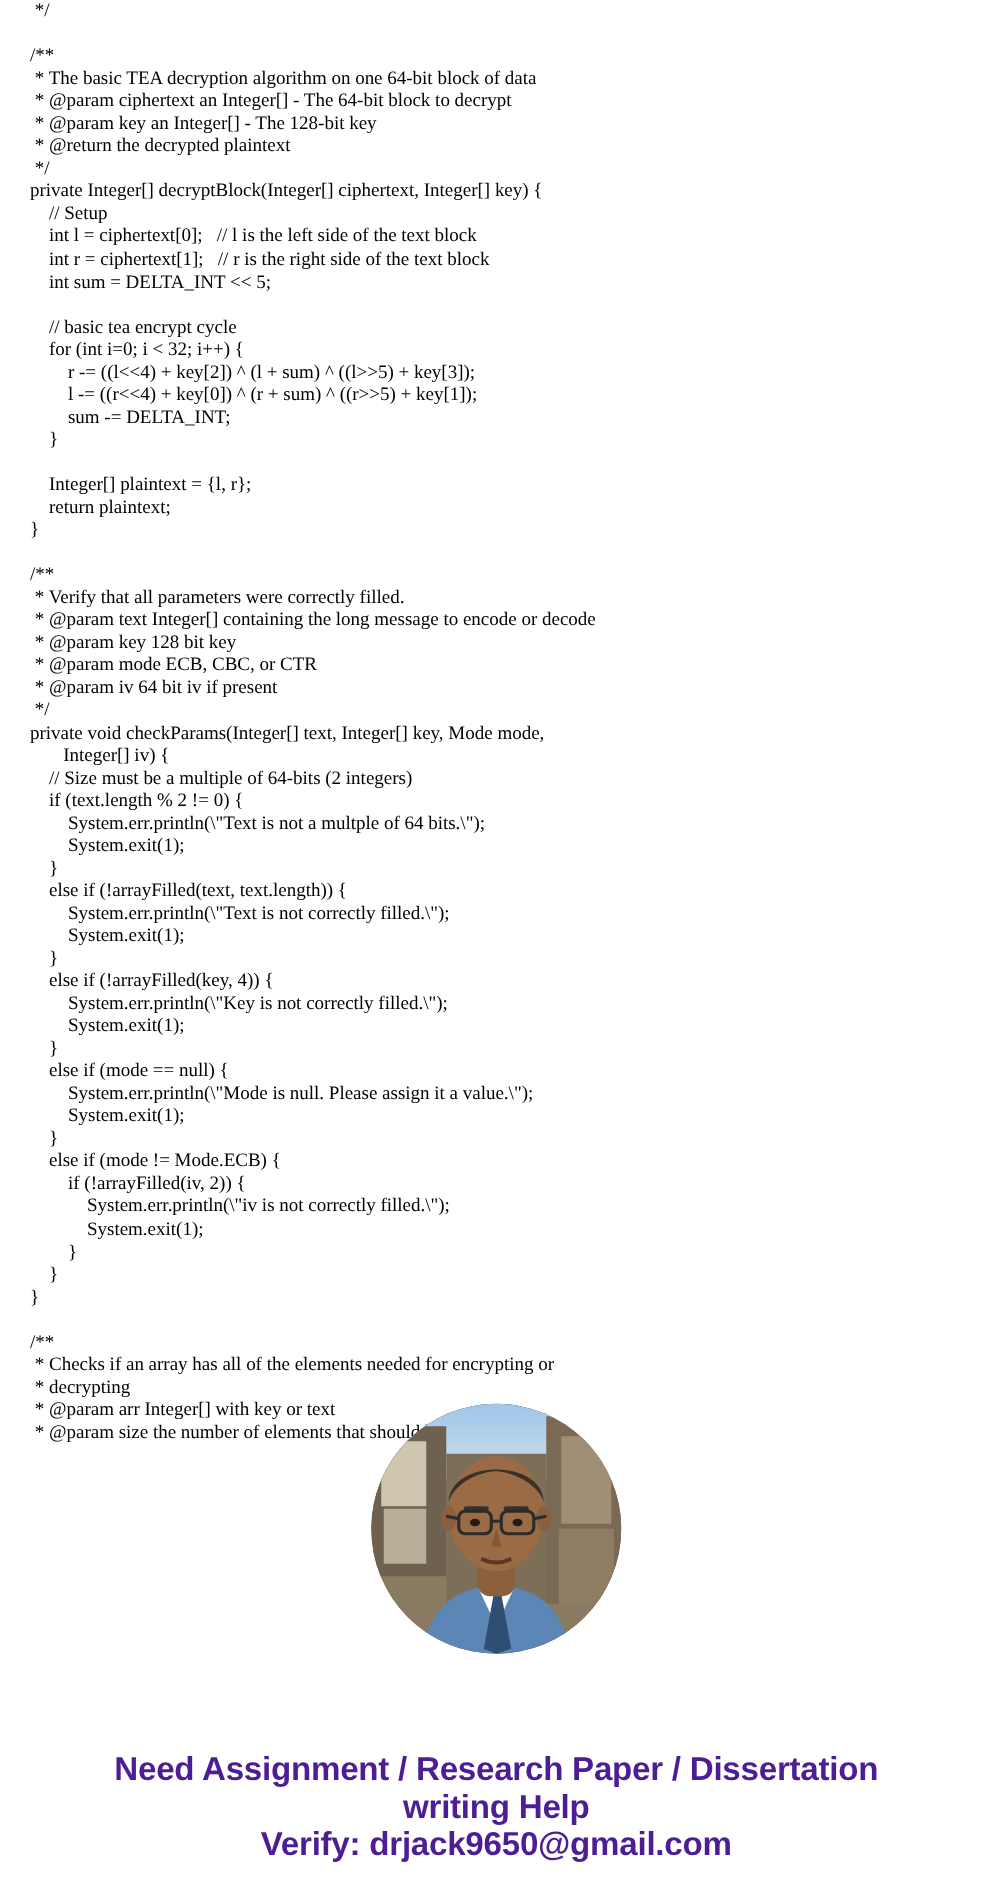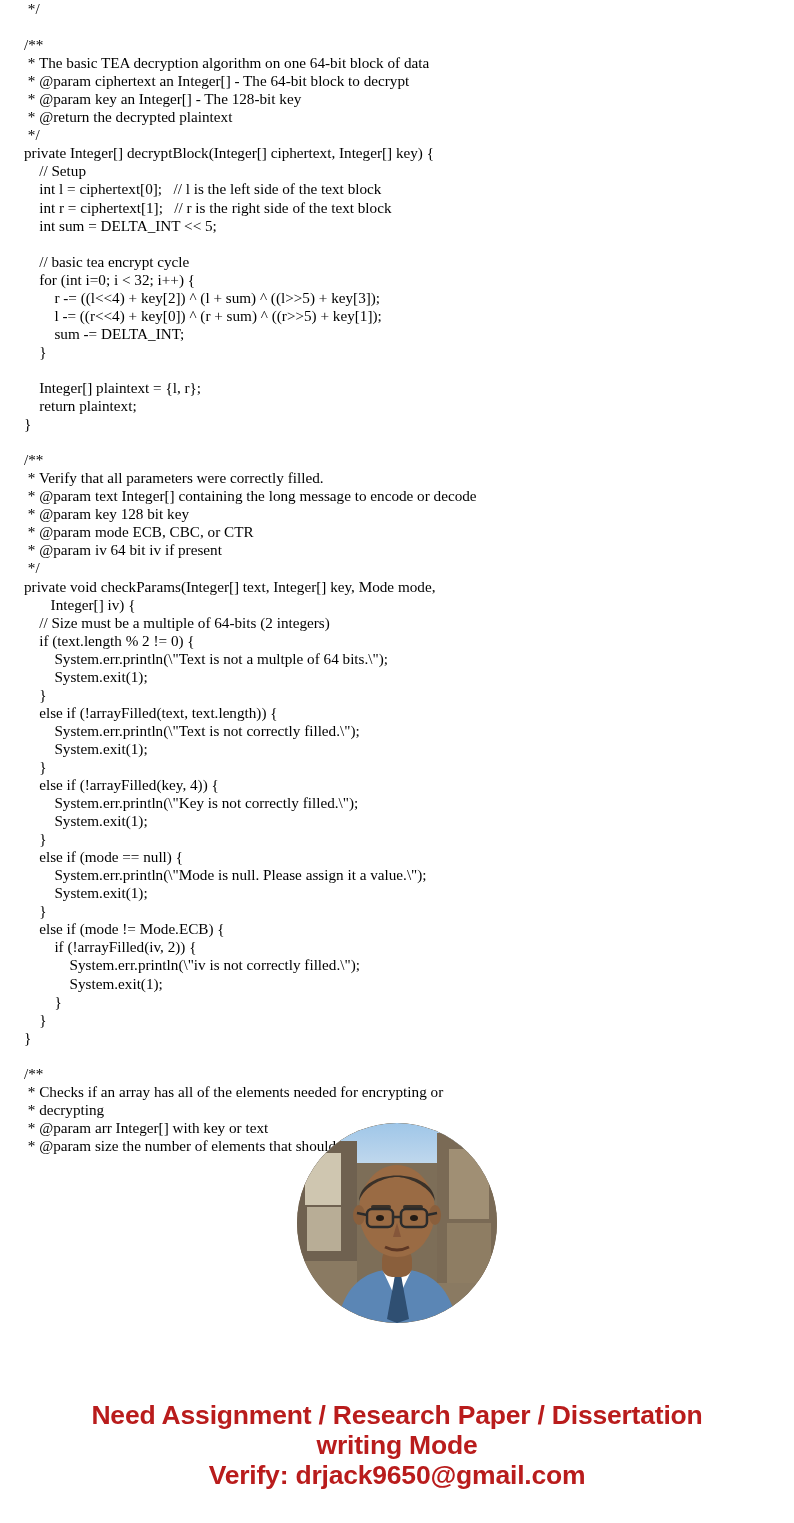--- a/index.html
+++ b/index.html
@@ -57,21 +57,21 @@
   .promo {
     position: absolute;
     top: 1400px;
     left: 0;
     width: 794px;
     text-align: center;
     font-family: "Liberation Sans", sans-serif;
     font-weight: bold;
     font-size: 26.5px;
     line-height: 30px;
-    color: #b91c1c;
+    color: #4c1d95;
     letter-spacing: -0.2px;
   }
   .promo-line2 {
     display: block;
   }
   .promo-contact {
     display: block;
     margin-top: 0px;
   }
 </style>
@@ -135,17 +135,17 @@
           <path d="M100 100 L96 114 L104 114 Z" fill="#85563a"></path>
 
           <path d="M88 124 Q 100 130 112 124" stroke="#5d3724" stroke-width="3" fill="none"></path>
         </g>
       </svg>
     </div>
   </div>
 
   <div class="promo">
     <span>Need Assignment / Research Paper / Dissertation</span>
-    <span class="promo-line2">writing Mode</span>
+    <span class="promo-line2">writing Help</span>
     <span class="promo-contact">Verify: drjack9650@gmail.com</span>
   </div>
 
 </div>
 
 </body></html>

